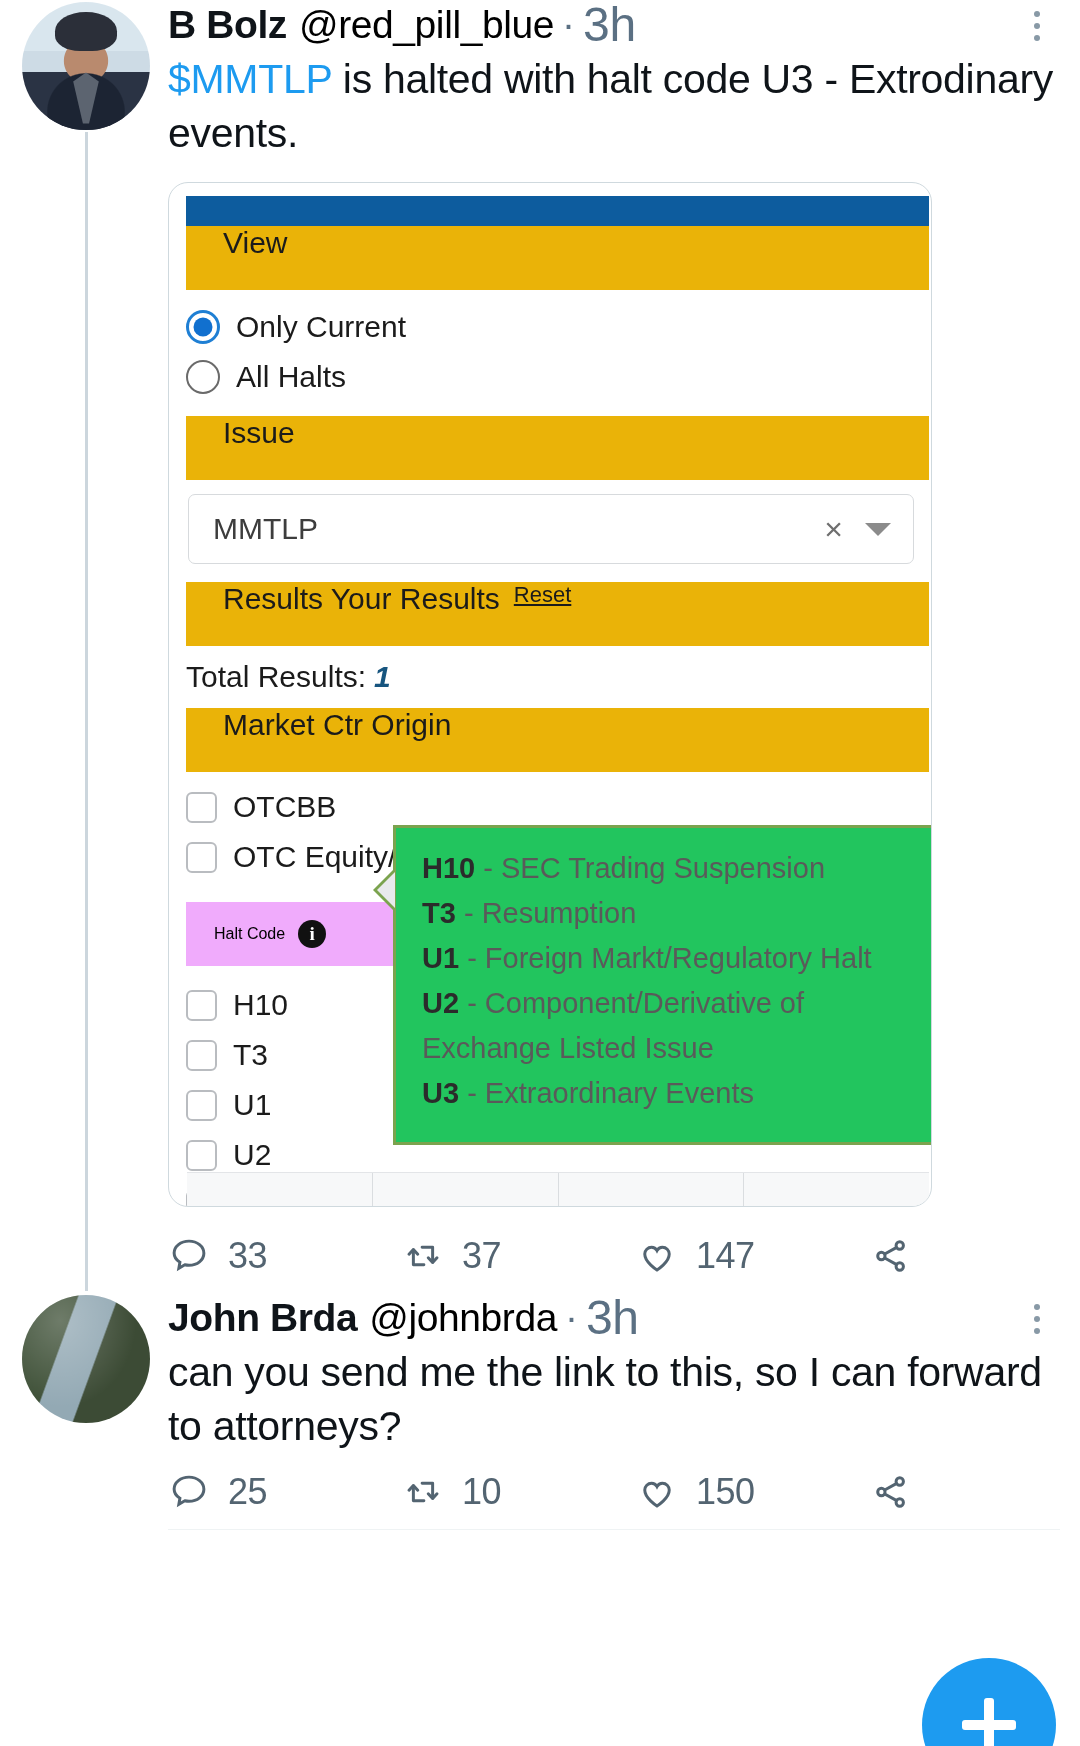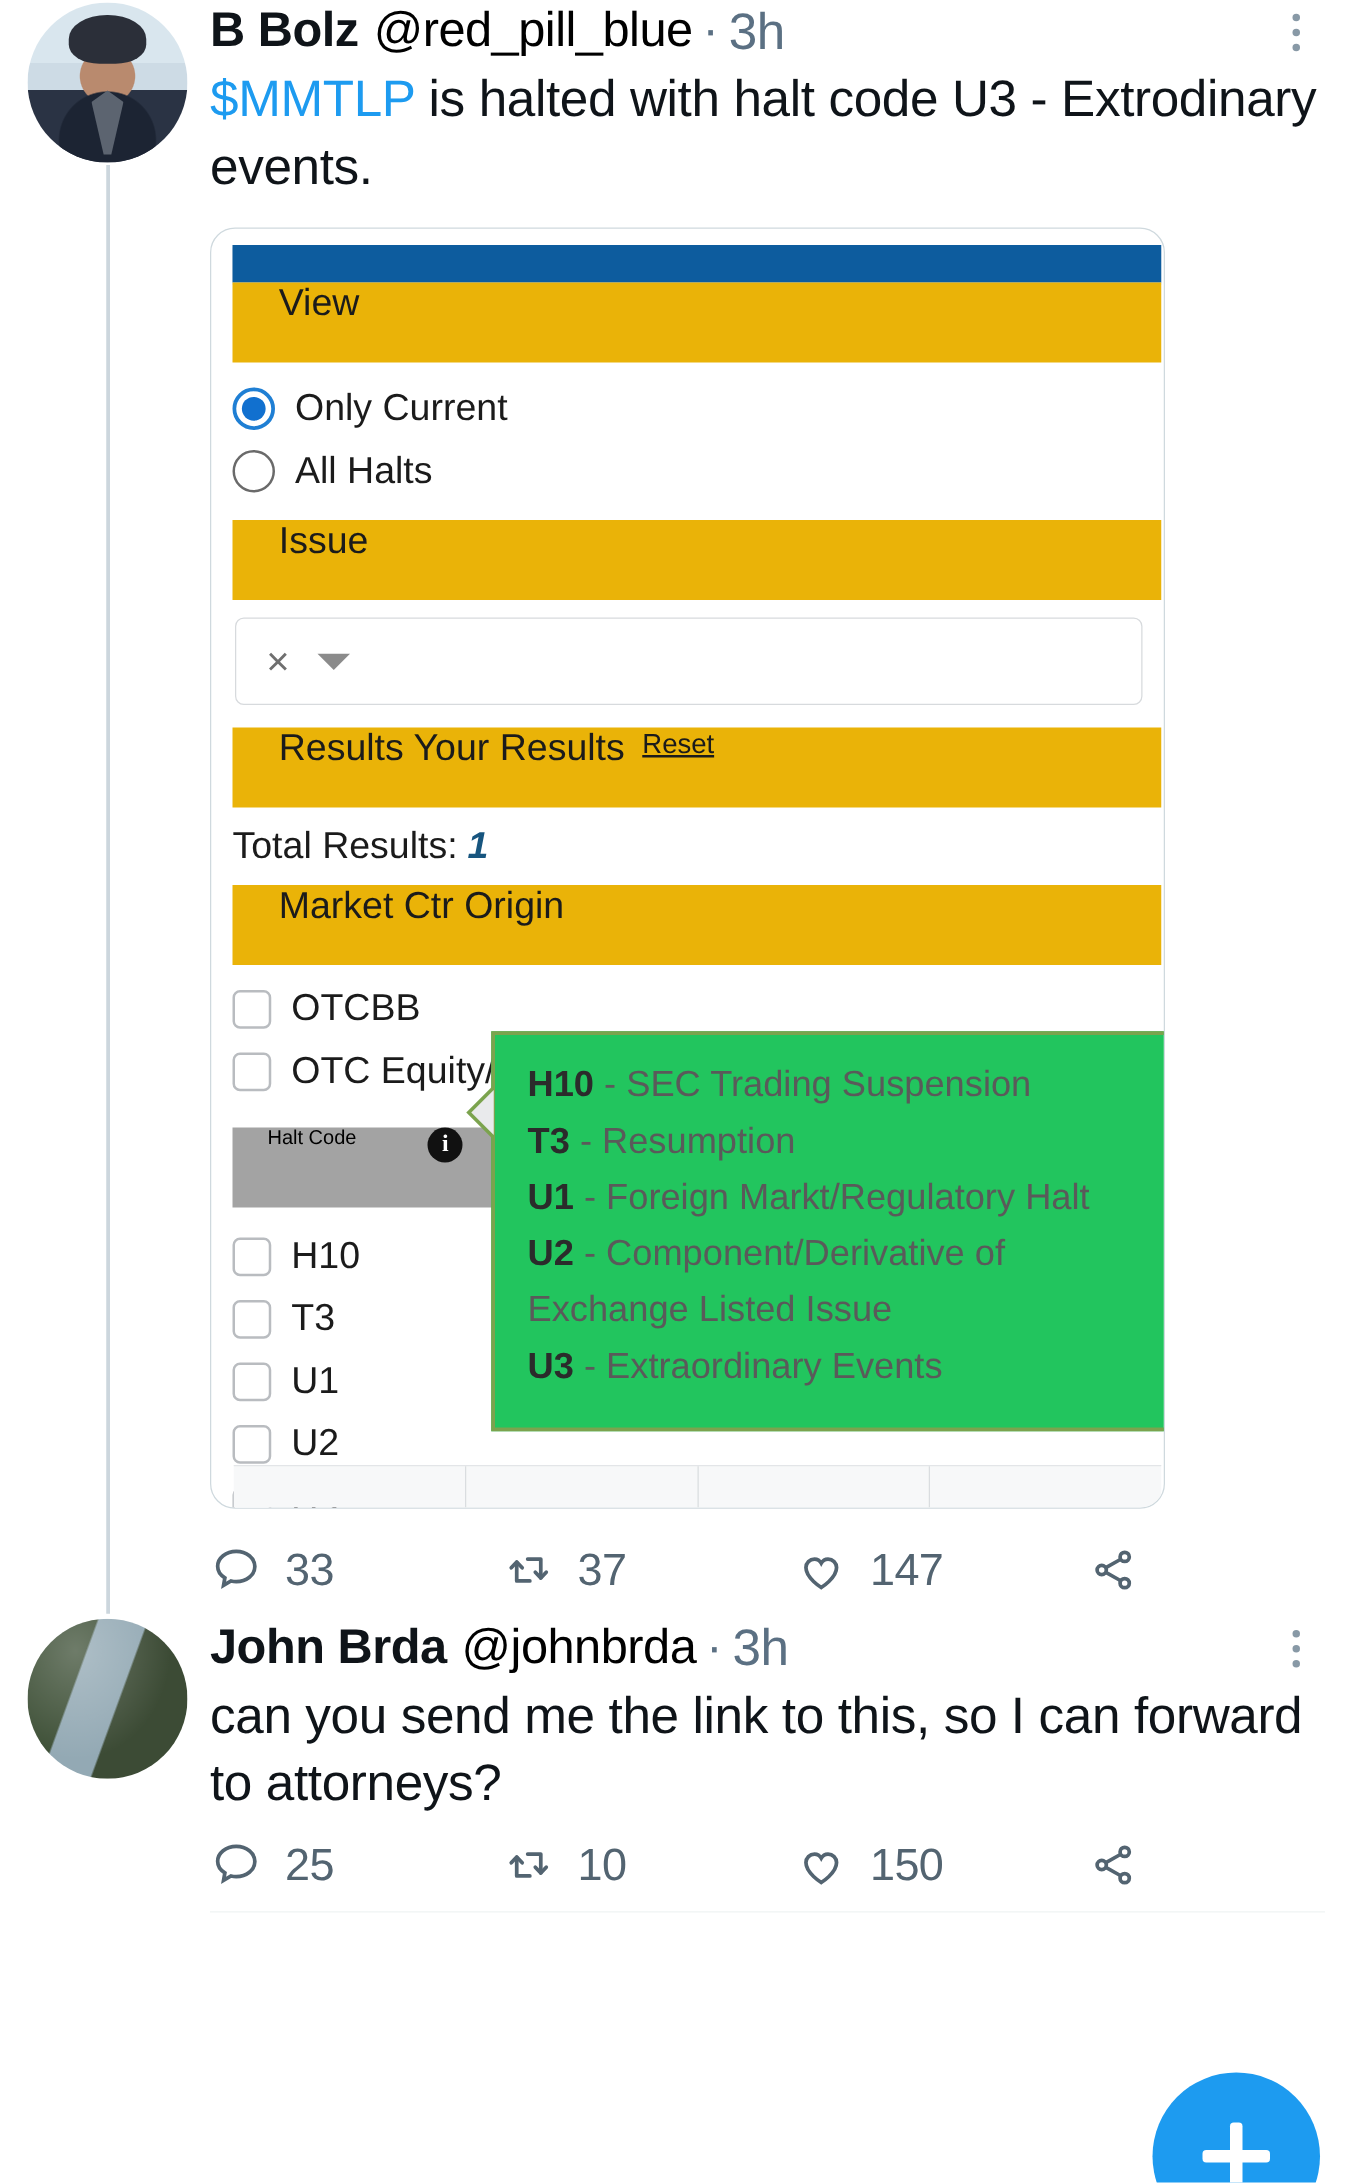--- a/index.html
+++ b/index.html
@@ -28,21 +28,21 @@
   .namerow { display: flex; align-items: flex-start; position: relative; }
   .dispname {
     font-weight: bold; font-size: 39px; color: #0f1419; line-height: 50px;
     letter-spacing: -0.4px;
   }
   .handle {
     font-size: 39px; color: #000000; line-height: 50px; margin-left: 12px;
     letter-spacing: -0.4px;
   }
   .dot { font-size: 39px; color: #5b7083; line-height: 50px; margin: 0 8px; }
-  .time { font-size: 41px; color: #5b7083; line-height: 50px; letter-spacing:-0.4px;}
+  .time { font-size: 48px; color: #5b7083; line-height: 50px; letter-spacing:-0.4px;}
   .more {
     position: absolute; right: 6px; top: 6px;
     width: 34px; height: 40px;
     display: flex; flex-direction: column; align-items: center;
     justify-content: center; gap: 6px;
   }
   .more i { width: 6px; height: 6px; border-radius: 50%; background: #8899a6; display:block;}
 
   .tweettext {
     font-size: 41px; line-height: 54px; color: #0f1419;
@@ -100,22 +100,22 @@
     width: 0; height: 0; border-left: 13px solid transparent;
     border-right: 13px solid transparent; border-top: 13px solid #8b8b8b;
     margin-right: 8px;
   }
 
   .total { padding-left: 17px; font-size: 30px; color: #1b1b1b; height: 62px;
            display: flex; align-items: center; }
   .total em { color: #17557f; font-style: italic; font-weight: 600; margin-left: 8px; }
 
   .halt-head {
-    background: #a3a3a3; height: 64px; display: flex; 
-    padding-left: 28px; margin-left: 17px; width: 212px; position: relative; gap: 44px;
+    background: #f0abfc; height: 64px; display: flex; align-items: center;
+    padding-left: 28px; margin-left: 17px; width: 212px; position: relative;
   }
   .info-i {
     width: 28px; height: 28px; border-radius: 50%; background: #111;
     color: #fff; font-size: 19px; font-weight: bold; font-family: "Liberation Serif", serif;
     display: flex; align-items: center; justify-content: center; margin-left: 13px;
   }
 
   
   .tooltip {
     position: absolute; left: 224px; top: 642px; width: 560px;
@@ -230,20 +230,21 @@
             <span class="opt-label">All Halts</span>
           </div>
 
           <div style="height:14px"></div>
 
           <div class="sec-head">
             <span>Issue</span>
           </div>
 
           <div class="combo">
+            <span class="val">MMTLP</span>
             <span class="clear">×</span>
             <span class="caret"></span>
           </div>
 
           <div style="height:18px"></div>
 
           <div class="sec-head">
             <span>Results Your Results</span>
             <span class="reset">Reset</span>
           </div>

